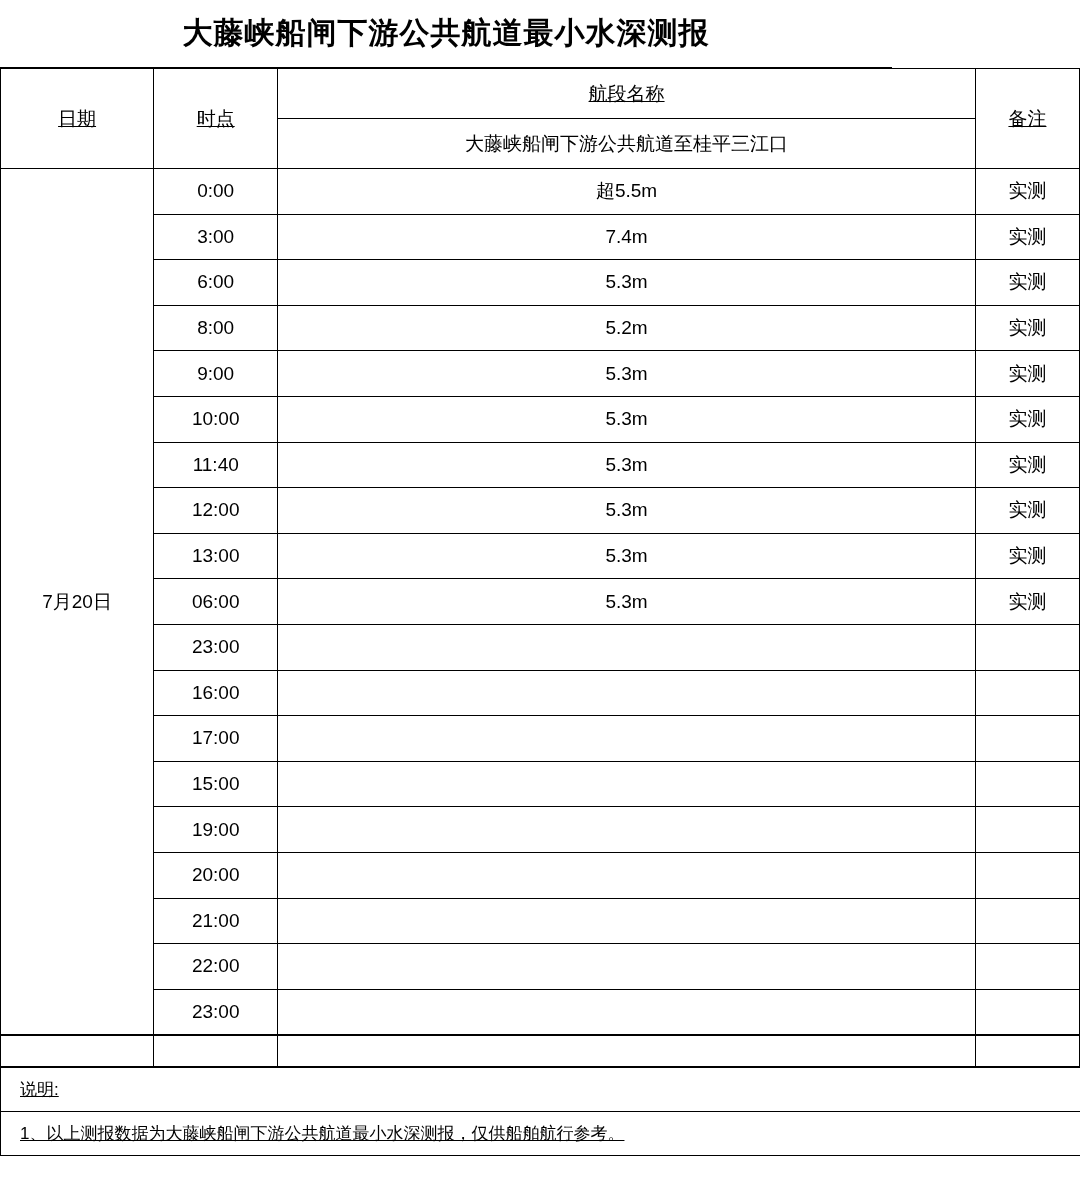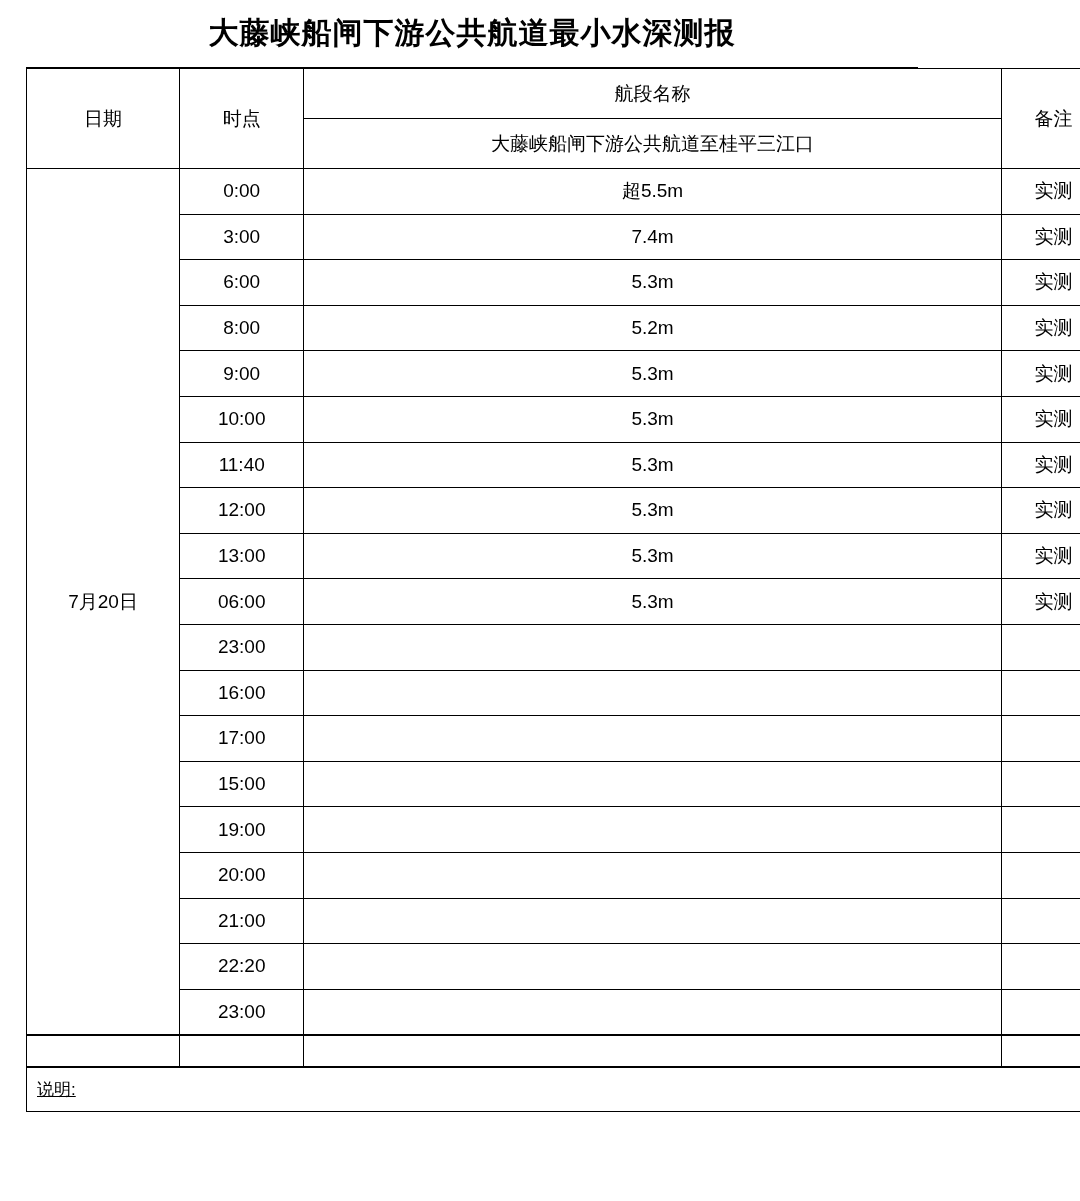--- a/index.html
+++ b/index.html
@@ -12,21 +12,20 @@
     height: 1201px;
     font-family: "Liberation Sans", "DejaVu Sans", sans-serif;
     color: #000000;
     overflow: hidden;
   }
   .page {
     position: relative;
     width: 892px;
     height: 1201px;
     box-sizing: border-box;
-    margin-left: 26px;
   }
   
   .title-row {
     height: 67px;
     display: flex;
     align-items: center;
     justify-content: center;
     border-bottom: 1px solid #000;
   }
   .title-text {
@@ -59,39 +58,40 @@
   .row-cell { height: 44.6px; }
 
   .date-cell {
     font-size: 20px;
   }
   .route-sub {
     font-size: 19px;
   }
   .header-main {
     font-size: 19px;
+    text-decoration: underline;
   }
   
   .spacer-row td { height: 30px; border-left: 1px solid #000; border-right: 1px solid #000; border-top: 1px solid #000; border-bottom: 1px solid #000;}
 
   .notes {
     width: 1080px;
     border-collapse: collapse;
     table-layout: fixed;
   }
   .notes td {
     border: 1px solid #000;
     height: 41px;
     font-size: 17px;
     text-align: left;
     padding-left: 8px;
     vertical-align: middle;
     font-family: "Liberation Sans", "DejaVu Sans", sans-serif;
   }
-  .notes td.left-pad { padding-left: 10px; text-decoration: underline; }
+  .notes td.left-pad { padding-left: 19px; text-decoration: underline; }
 </style>
 </head>
 <body>
 
 <div class="page">
 
   <div class="title-row">
     <div class="title-text">大藤峡船闸下游公共航道最小水深测报</div>
   </div>
 
@@ -193,21 +193,21 @@
           <td class="row-cell">20:00</td>
           <td class="row-cell"></td>
           <td class="row-cell"></td>
         </tr>
         <tr>
           <td class="row-cell">21:00</td>
           <td class="row-cell"></td>
           <td class="row-cell"></td>
         </tr>
         <tr>
-          <td class="row-cell">22:20</td>
+          <td class="row-cell">22:00</td>
           <td class="row-cell"></td>
           <td class="row-cell"></td>
         </tr>
         <tr>
           <td class="row-cell">23:00</td>
           <td class="row-cell"></td>
           <td class="row-cell"></td>
         </tr>
       </tbody>
   </table>
@@ -231,16 +231,19 @@
 
   <table class="notes">
     <colgroup>
       <col style="width:1080px">
     </colgroup>
     <tbody id="notes-body">
       <tr>
         <td class="left-pad">说明:</td>
       </tr>
 
+    <tr>
+          <td class="left-pad">1、以上测报数据为大藤峡船闸下游公共航道最小水深测报，仅供船舶航行参考。</td>
+        </tr>
       </tbody>
   </table>
 
 </div>
 
 </body></html>

